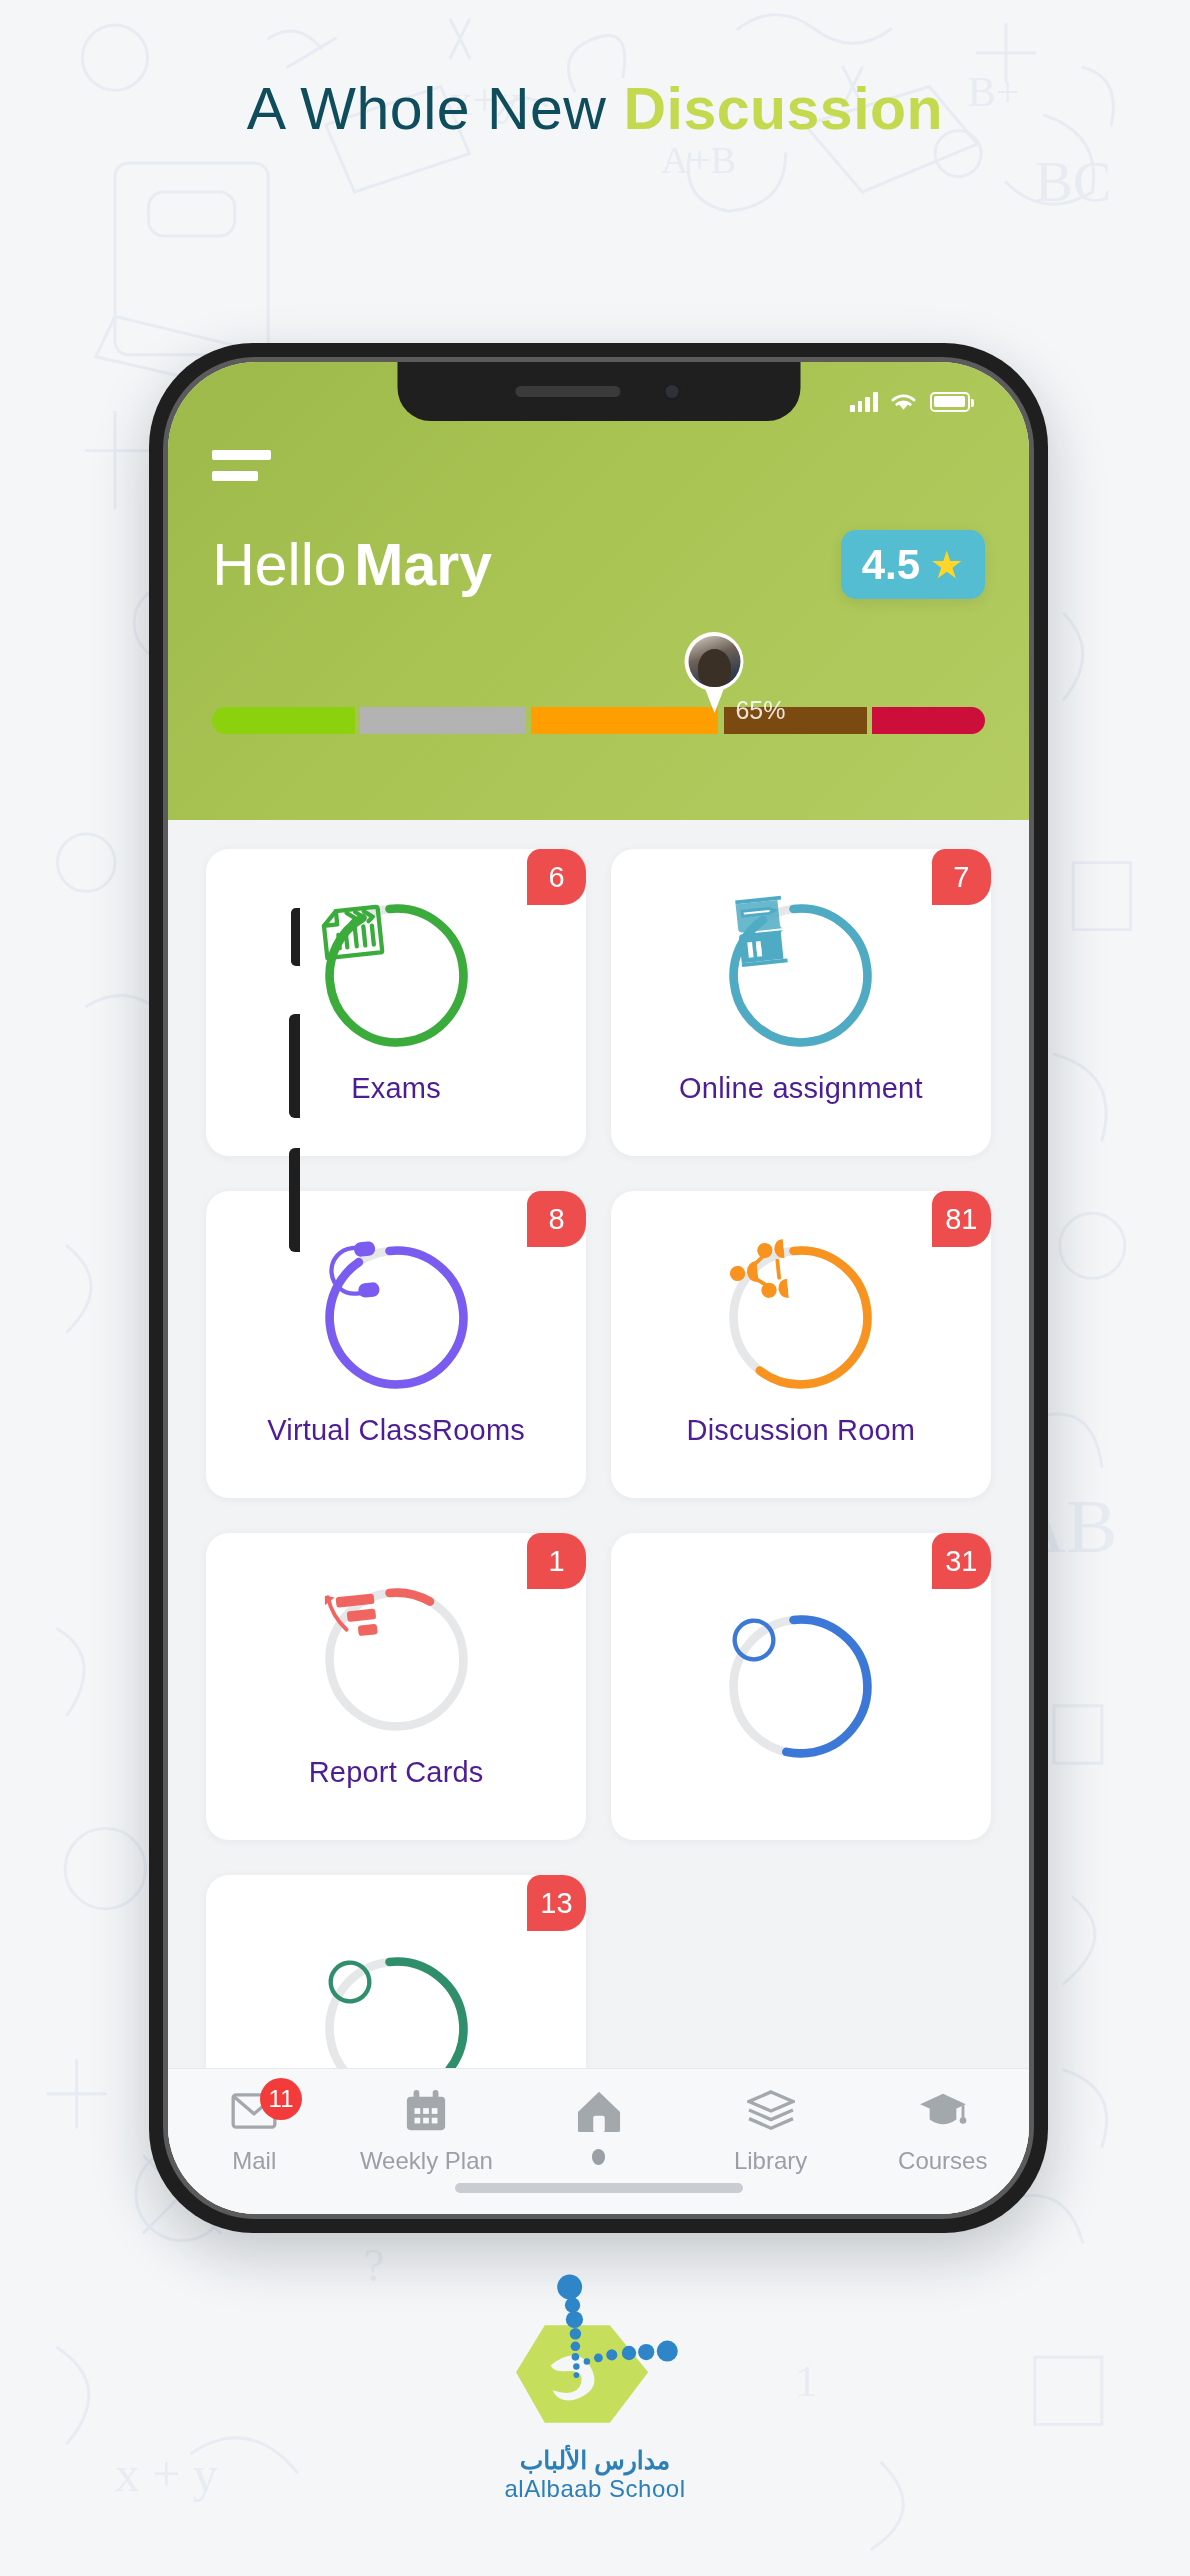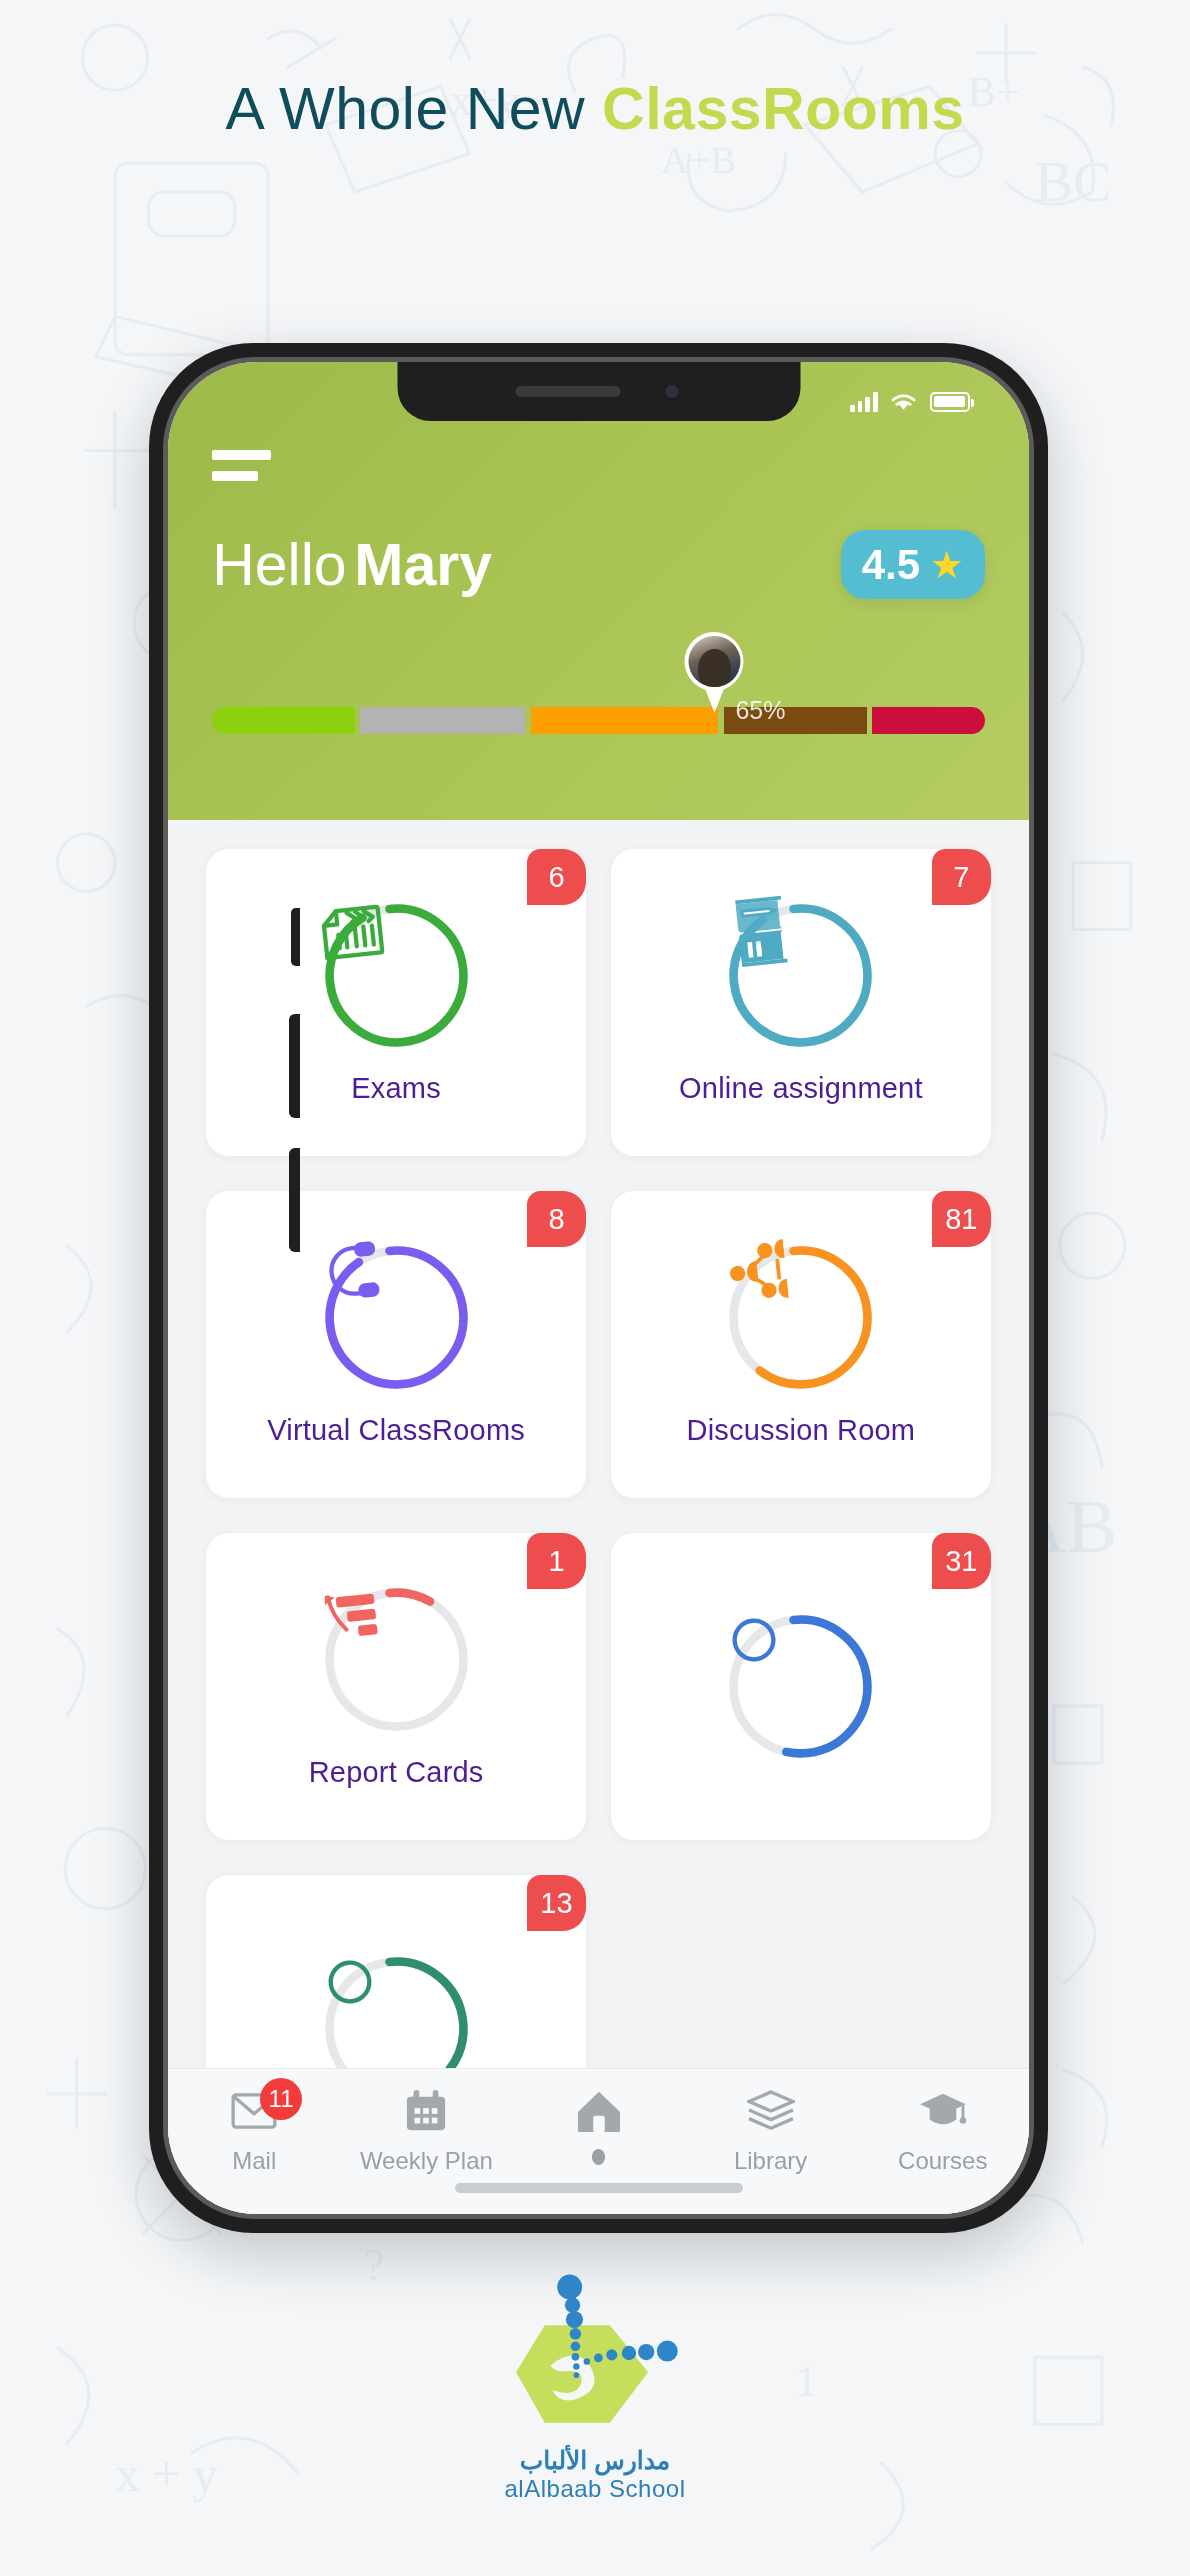--- a/index.html
+++ b/index.html
@@ -102,21 +102,21 @@
 
   .greet-row {
     position: absolute; top: 168px; left: 44px; right: 44px;
     display: flex; align-items: center; justify-content: space-between;
   }
   .greeting { font-size: 59px; color: #fff; white-space: nowrap; }
   .greeting .g-thin { font-weight: 300; }
   .greeting .g-bold { font-weight: 700; margin-left: 7.7px; }
 
   .rating-badge {
-    background: #55bdd2; border-radius: 24px;
+    background: #55bdd2; border-radius: 15px;
     padding: 13.4px 21px;
     display: flex; align-items: center; gap: 9.6px;
     box-shadow: 0 3.8px 13.4px rgba(0,0,0,.08);
   }
   .rating-badge .val { color: #fff; font-size: 42px; font-weight: 700; line-height: 1; }
   .rating-badge .star { color: #ffd527; font-size: 38px; line-height: 1; }
 
   
   .progress-wrap { position: absolute; left: 44px; right: 44px; top: 345px; }
   .avatar-pin {
@@ -295,21 +295,21 @@
     <text x="830" y="2500" font-size="46" fill="#dbe4ef" stroke="none" font-family="Liberation Serif, serif">1</text>
     <text x="470" y="120" font-size="46" fill="#dbe4ef" stroke="none" font-family="Liberation Serif, serif">x+y</text>
     <text x="1010" y="110" font-size="44" fill="#dbe4ef" stroke="none" font-family="Liberation Serif, serif">B+</text>
     <text x="690" y="180" font-size="40" fill="#dbe4ef" stroke="none" font-family="Liberation Serif, serif">A+B</text>
     <text x="1080" y="210" font-size="60" fill="#dbe4ef" stroke="none" font-family="Liberation Serif, serif">BC</text>
   </g>
 </svg>
 
 <div class="headline">
   <span class="thin">A Whole New</span>
-  <span class="bold">ClassRooms</span>
+  <span class="bold">Discussion</span>
 </div>
 
 <div class="phone">
   <div class="btn-side btn-left-1"></div>
   <div class="btn-side btn-left-2"></div>
   <div class="btn-side btn-left-3"></div>
 
   <div class="phone-inner-ring">
     <div class="phone-screen">
 

